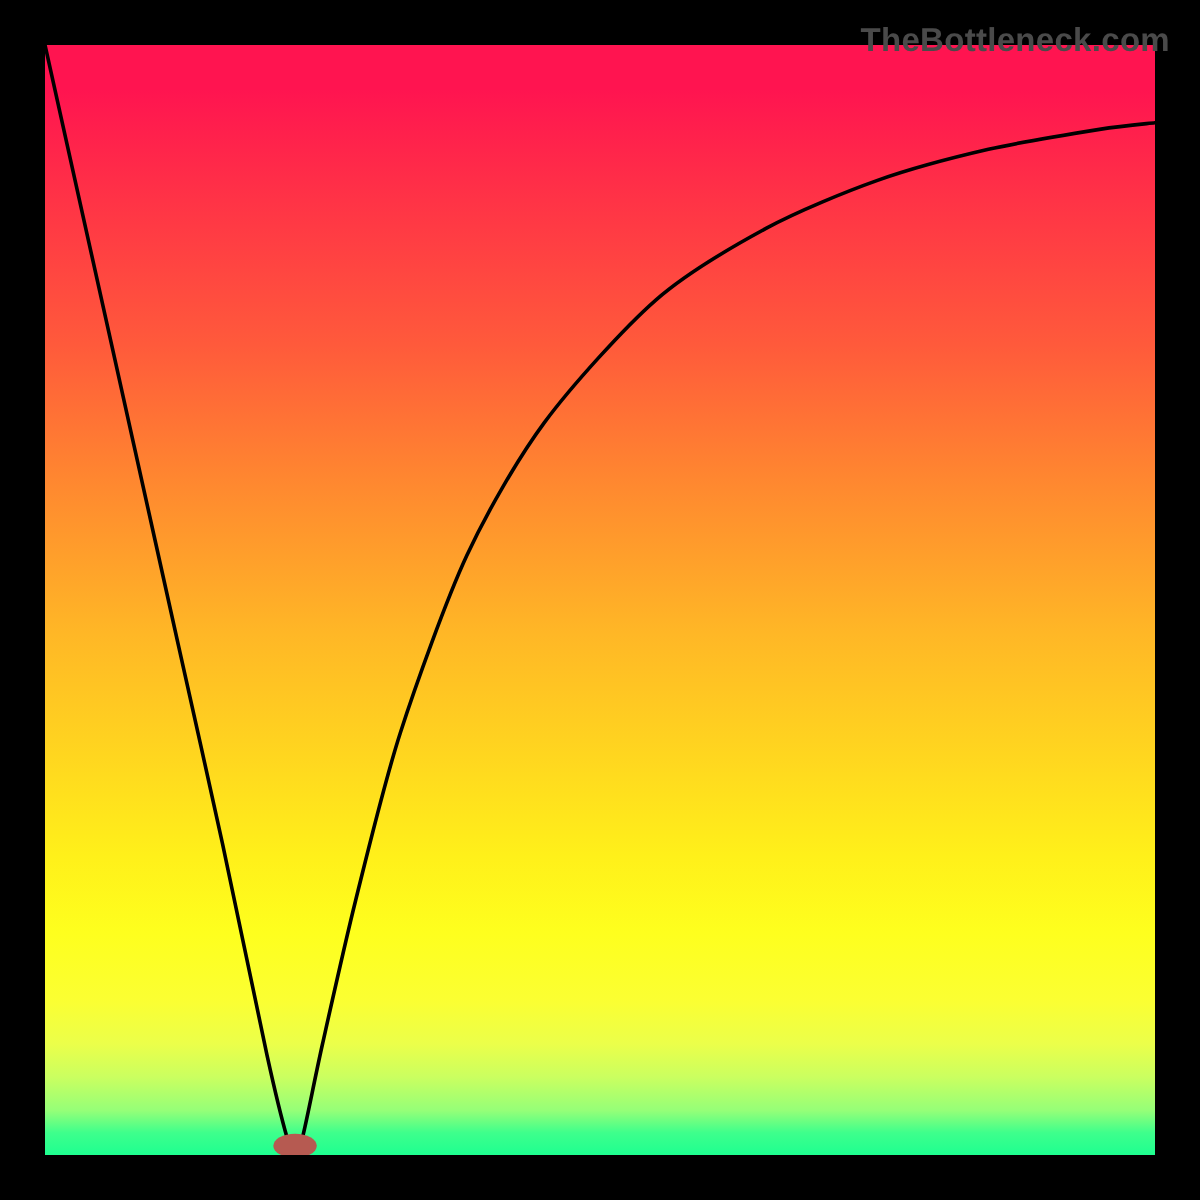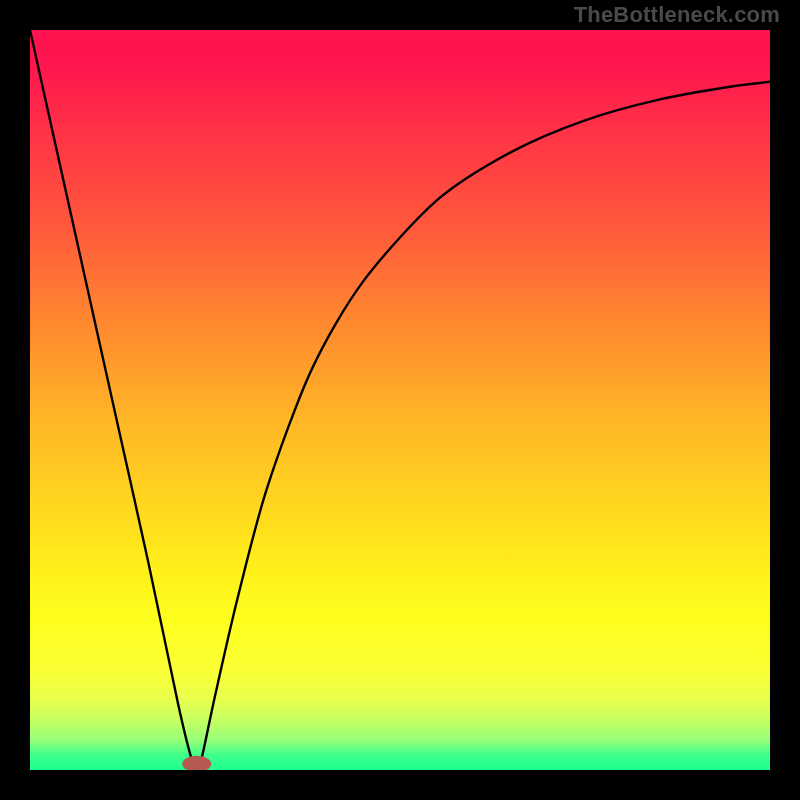--- a/index.html
+++ b/index.html
@@ -12,21 +12,21 @@
     font-family: Arial, Helvetica, sans-serif;
   }
   .frame {
     position: relative;
     width: 800px;
     height: 800px;
     background: #000;
   }
   .watermark {
     position: absolute;
-    top: 2px;
+    top: 14px;
     right: 20px;
     color: #4a4a4a;
     font-size: 22px;
     font-weight: 600;
     letter-spacing: 0.2px;
     z-index: 10;
   }
   .plot-area {
     position: absolute;
     left: 30px;

